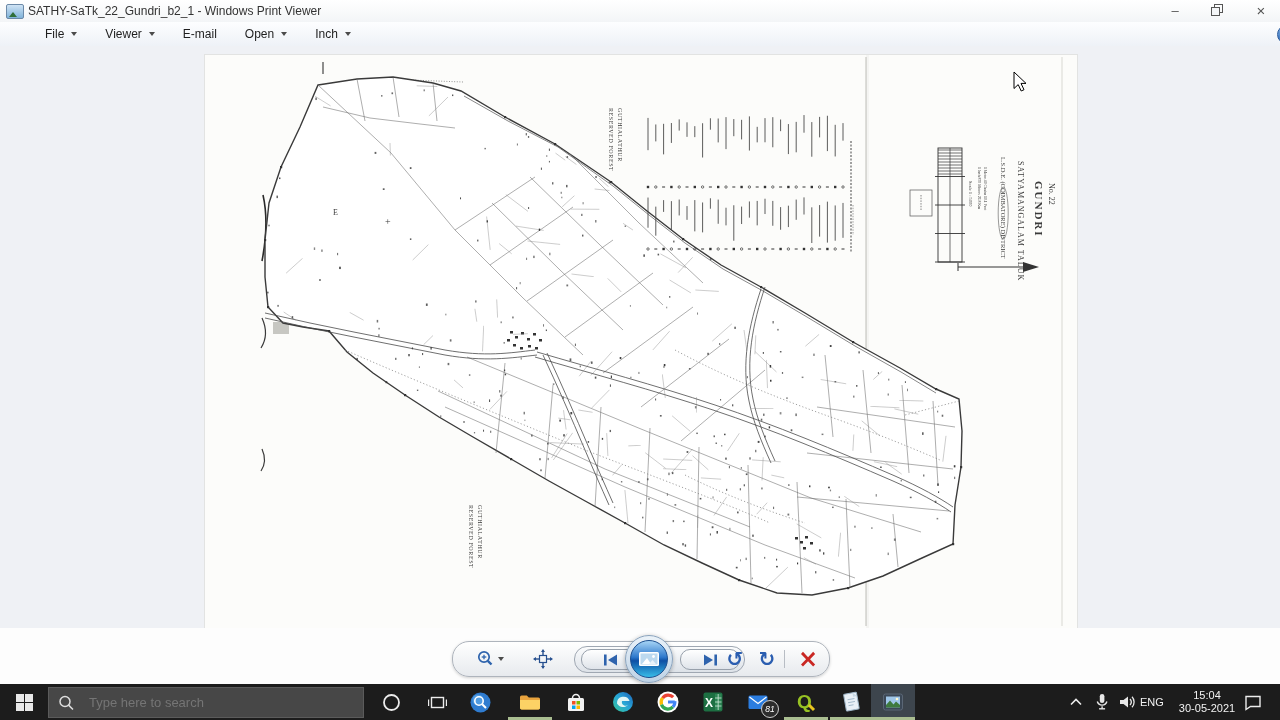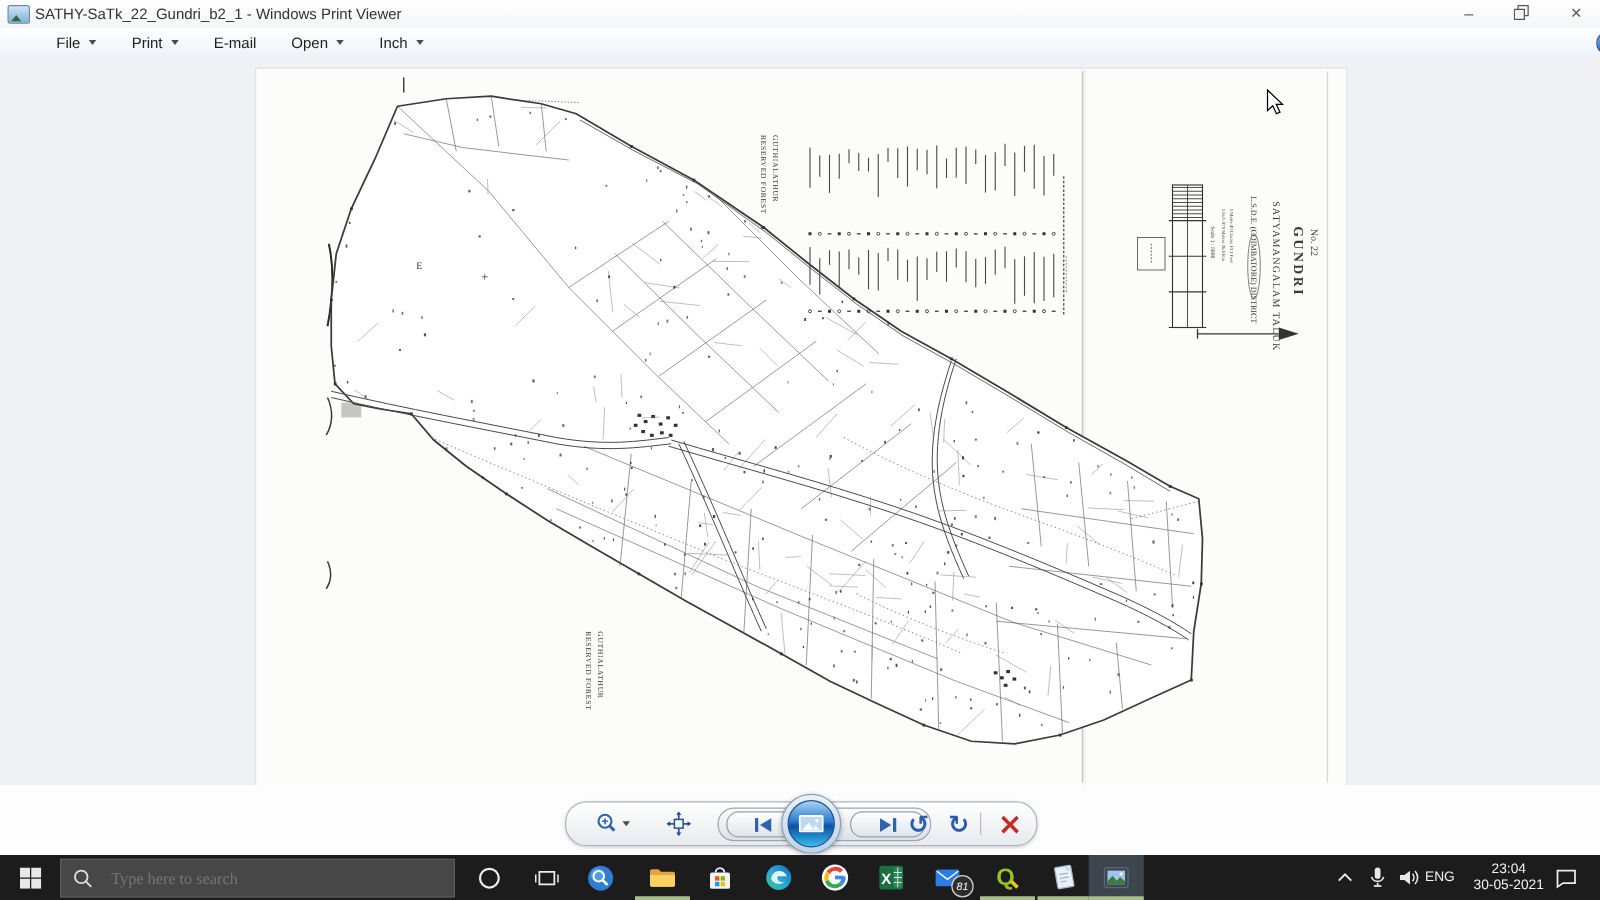--- a/index.html
+++ b/index.html
@@ -43,21 +43,21 @@
     display:flex;align-items:center;justify-content:center;}
   .rotglyph{font-family:"DejaVu Sans",sans-serif;font-size:20px;font-weight:bold;color:#2a5db0;}
   #del-x{font-family:"DejaVu Sans",sans-serif;font-size:24px;font-weight:bold;color:#c92723;line-height:20px;}
   .tsep{position:absolute;left:331px;top:8px;width:1px;height:18px;background:#b8bdc4;}
   
   #taskbar{position:absolute;left:0;top:684px;width:1280px;height:36px;background:#1c1c1c;}
   #start{position:absolute;left:0;top:0;width:48px;height:36px;display:flex;align-items:center;justify-content:center;}
   #searchbox{position:absolute;left:48px;top:3px;width:314px;height:29px;background:#474747;
     display:flex;align-items:center;border:1px solid #5b5b5b;}
   #searchbox input{background:transparent;border:none;outline:none;color:#e3e3e3;font-size:13px;width:250px;
-    font-family:Liberation Serif, serif;}
+    font-family:Liberation Sans, sans-serif;}
   .trayicon{position:absolute;top:0;height:36px;display:flex;align-items:center;justify-content:center;}
   .app-slot{position:absolute;top:0;width:44px;height:36px;display:flex;align-items:center;justify-content:center;}
   .app-slot.active{background:#3d454d;}
   .underline{display:none;position:absolute;left:0;bottom:0;width:44px;height:3px;background:#a9bd90;}
   .app-slot.running .underline{display:block;}
   #mail-badge{position:absolute;right:1px;bottom:2px;width:16px;height:16px;border-radius:50%;
     background:#2d2d2d;border:1px solid #cfcfcf;color:#fff;font-size:8.5px;
     display:flex;align-items:center;justify-content:center;}
   #clock{position:absolute;left:1178px;top:0;width:58px;height:36px;display:flex;flex-direction:column;
     align-items:center;justify-content:center;color:#f2f2f2;font-size:11px;line-height:13px;}
@@ -81,21 +81,21 @@
   </div>
   <div class="winbtn" style="left:1244px;font-size:15px;">×</div>
 </div>
 
 <div id="menubar">
   <div class="menuitem" style="margin-left:6px;">
     <span>File</span>
       <span class="dd"></span>
     </div>
   <div class="menuitem">
-    <span>Print</span>
+    <span>Viewer</span>
       <span class="dd"></span>
     </div>
   <div class="menuitem">
     <span>E-mail</span>
     </div>
   <div class="menuitem">
     <span>Open</span>
       <span class="dd"></span>
     </div>
   <div class="menuitem">
@@ -937,21 +937,21 @@
   </div>
   <div class="trayicon" style="left:1114px;width:26px;">
     <svg width="20" height="20">
       <path d="M3 8 h3.5 L11 4.5 v11 L6.5 12 H3 z" fill="#e8e8e8"></path>
       <path d="M13 7 a4.5 4.5 0 0 1 0 6" stroke="#e8e8e8" stroke-width="1.3" fill="none"></path>
       <path d="M15 4.8 a7.5 7.5 0 0 1 0 10.4" stroke="#e8e8e8" stroke-width="1.3" fill="none"></path>
     </svg>
   </div>
   <div id="lang">ENG</div>
   <div id="clock">
-    <span>23:04</span>
+    <span>15:04</span>
     <span>30-05-2021</span>
   </div>
   <div class="trayicon" style="left:1238px;width:30px;">
     <svg width="20" height="18">
       <path d="M3 3.5 h14 v10 h-9.5 l-4.5 3 z" fill="none" stroke="#ececec" stroke-width="1.4"></path>
     </svg>
   </div>
 </div>
 
 <div id="cursor">

